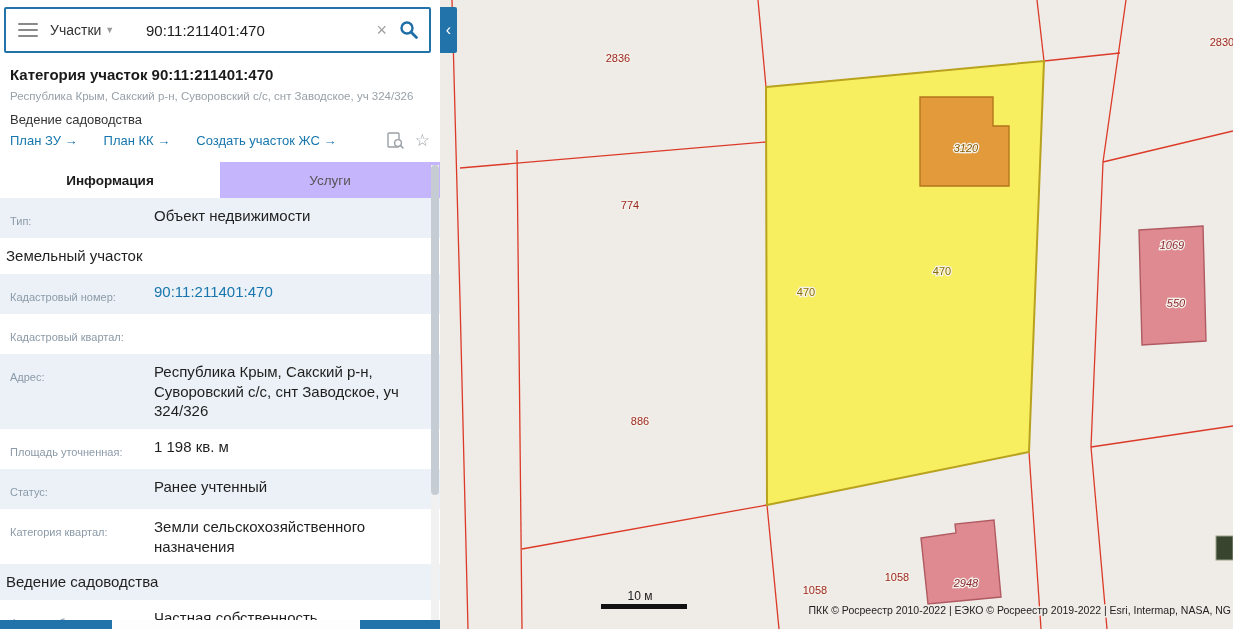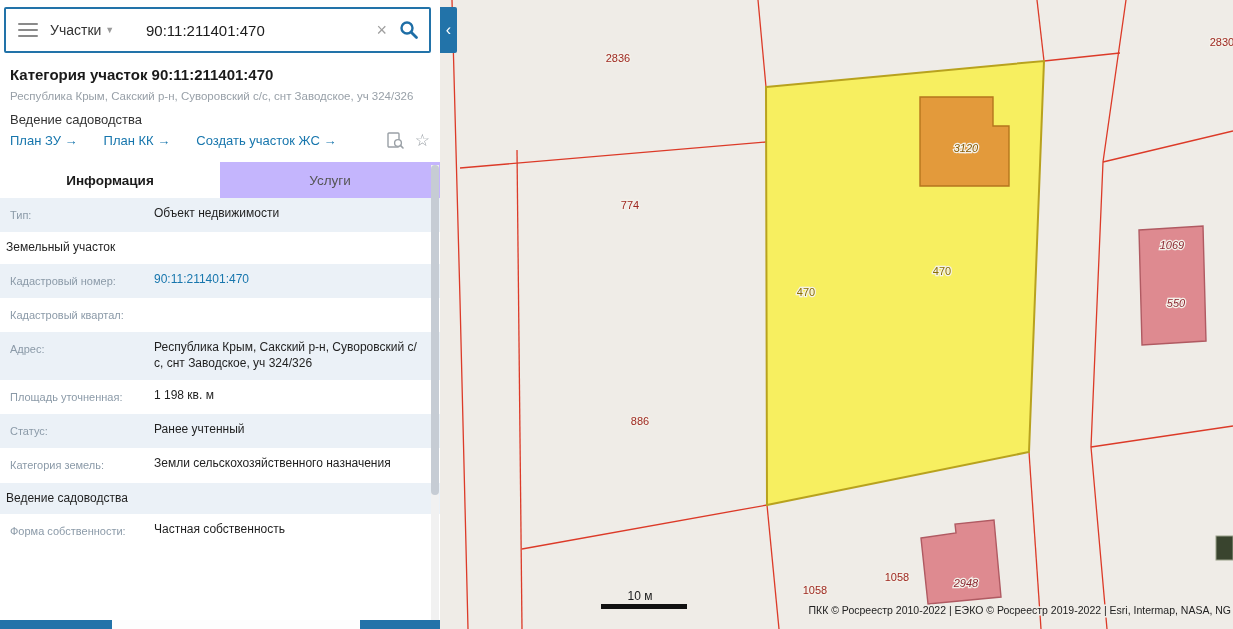--- a/index.html
+++ b/index.html
@@ -40,22 +40,22 @@
   .links-row{display:flex;align-items:center;gap:26px;margin-top:4px}
   .plink{font-size:13px;color:#1776ad;cursor:pointer;white-space:nowrap}
   .links-icons{margin-left:auto;display:flex;align-items:center;gap:10px}
   .star{font-size:17px;color:#9aa0a6;cursor:pointer;line-height:1}
   .tabs{display:flex;margin-top:12px;height:36px;background:#c4b5fd}
   .tab{flex:1;display:flex;align-items:center;justify-content:center;font-size:13.5px;color:#555;cursor:pointer}
   .tab.active{background:#fff;font-weight:bold;color:#1a1a1a}
   .info-table{}
   .irow{display:flex}
   .irow:nth-child(odd){background:#ebf1f7}
-  .irow .lbl{width:148px;flex:none;padding:10px 6px 10px 10px;font-size:11px;color:#8b9aa8;line-height:1.3;box-sizing:border-box}
-  .irow .val{flex:1;padding:8px 14px 8px 6px;font-size:12px;color:#1f1f1f;line-height:1.3}
+  .irow .lbl{width:148px;flex:none;padding:16px 6px 10px 10px;font-size:11px;color:#8b9aa8;line-height:1.3;box-sizing:border-box}
+  .irow .val{flex:1;padding:8px 14px 8px 6px;font-size:15px;color:#1f1f1f;line-height:1.3}
   .irow .val.link{color:#1776ad;cursor:pointer}
   .scroll-track{position:absolute;left:431px;top:165px;width:8px;height:456px;background:#f1f1f1;z-index:4}
   .scroll-thumb{position:absolute;left:0;top:0;width:8px;height:330px;background:#c6ccd4;border-radius:4px;cursor:pointer}
   .panel-footer{position:absolute;left:0;bottom:0;width:440px;height:9px;background:#2273a9;z-index:5}
   .panel-footer .gap{position:absolute;left:112px;top:0;width:248px;height:9px;background:#fdfdfd}
 </style>
 </head>
 <body>
 
 <svg id="map-svg" width="1233" height="629" viewBox="0 0 1233 629">
@@ -173,21 +173,21 @@
     </div>
     <div class="irow">
       <div class="lbl">Площадь уточненная:</div>
       <div class="val">1 198 кв. м</div>
     </div>
     <div class="irow">
       <div class="lbl">Статус:</div>
       <div class="val">Ранее учтенный</div>
     </div>
     <div class="irow">
-      <div class="lbl">Категория земель:</div>
+      <div class="lbl">Категория квартал:</div>
       <div class="val">Земли сельскохозяйственного назначения</div>
     </div>
     <div class="irow">
       <div class="val">Ведение садоводства</div>
     </div>
     <div class="irow">
       <div class="lbl">Форма собственности:</div>
       <div class="val">Частная собственность</div>
     </div>
   </div>

